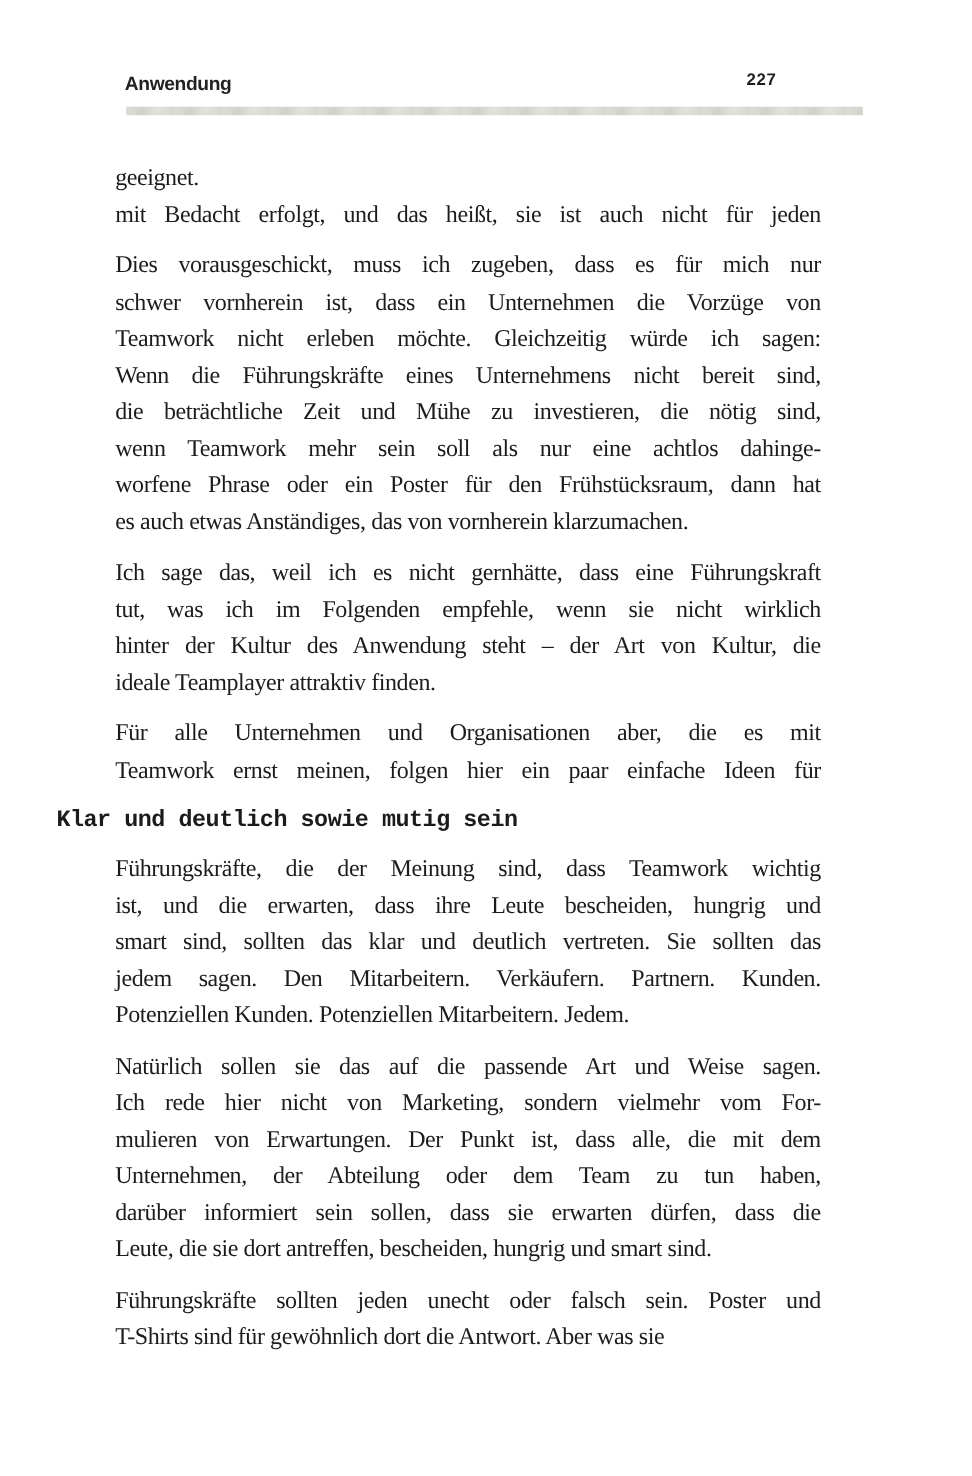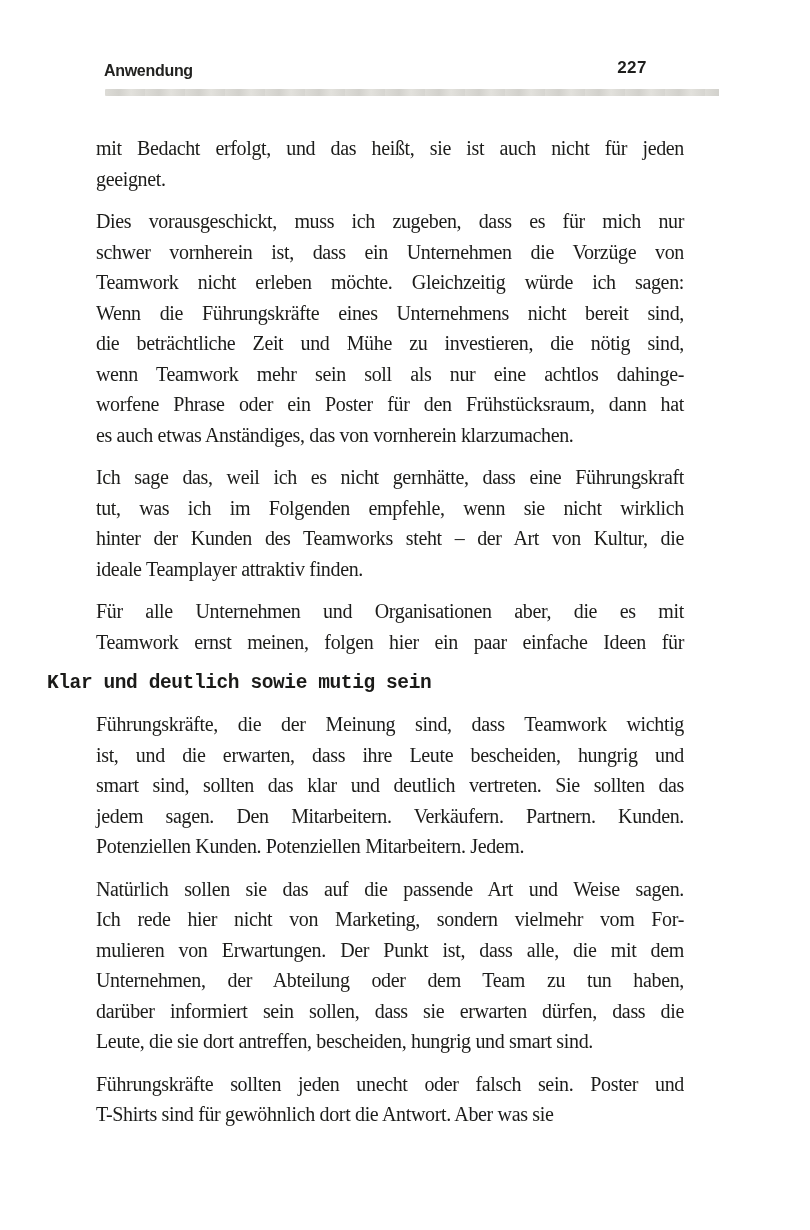--- a/index.html
+++ b/index.html
@@ -25,21 +25,21 @@
     font-size: 16px;
     letter-spacing: -0.3px;
     color: #222220;
   }
   .running-header-page {
     position: absolute;
     right: 72px;
     top: 58px;
     font-family: "Liberation Sans", "DejaVu Sans", sans-serif;
     font-weight: bold;
-    font-size: 17px;
+    font-size: 14px;
     letter-spacing: 0.5px;
     color: #1e1e1c;
   }
   .header-rule {
     position: absolute;
     left: 105px;
     top: 89px;
     width: 637px;
     height: 7px;
     background: repeating-linear-gradient(
@@ -99,39 +99,39 @@
 
   <div class="running-header-page">227</div>
 
   <div class="header-rule"></div>
 
   <div class="header-shadow-vertical"></div>
 
   <div class="body-column">
 
     <div class="paragraph">
+        <div class="line">geeignet.</div>
         <div class="line jl">mit Bedacht erfolgt, und das heißt, sie ist auch nicht für jeden</div>
-        <div class="line">geeignet.</div>
       </div>
 
     <div class="paragraph">
         <div class="line jl">Dies vorausgeschickt, muss ich zugeben, dass es für mich nur</div>
         <div class="line jl">schwer vornherein ist, dass ein Unternehmen die Vorzüge von</div>
         <div class="line jl">Teamwork nicht erleben möchte. Gleichzeitig würde ich sagen:</div>
         <div class="line jl">Wenn die Führungskräfte eines Unternehmens nicht bereit sind,</div>
         <div class="line jl">die beträchtliche Zeit und Mühe zu investieren, die nötig sind,</div>
         <div class="line jl">wenn Teamwork mehr sein soll als nur eine achtlos dahinge-</div>
         <div class="line jl">worfene Phrase oder ein Poster für den Frühstücksraum, dann hat</div>
         <div class="line">es auch etwas Anständiges, das von vornherein klarzumachen.</div>
       </div>
 
     <div class="paragraph">
         <div class="line jl">Ich sage das, weil ich es nicht gernhätte, dass eine Führungskraft</div>
         <div class="line jl">tut, was ich im Folgenden empfehle, wenn sie nicht wirklich</div>
-        <div class="line jl">hinter der Kunden des Teamworks steht – der Art von Kultur, die</div>
+        <div class="line jl">hinter der Kultur des Anwendung steht – der Art von Kultur, die</div>
         <div class="line">ideale Teamplayer attraktiv finden.</div>
       </div>
 
     <div class="paragraph">
         <div class="line jl">Für alle Unternehmen und Organisationen aber, die es mit</div>
         <div class="line jl">Teamwork ernst meinen, folgen hier ein paar einfache Ideen für</div>
       </div>
 
     <h2 class="section-heading">Klar und deutlich sowie mutig sein</h2>
 

